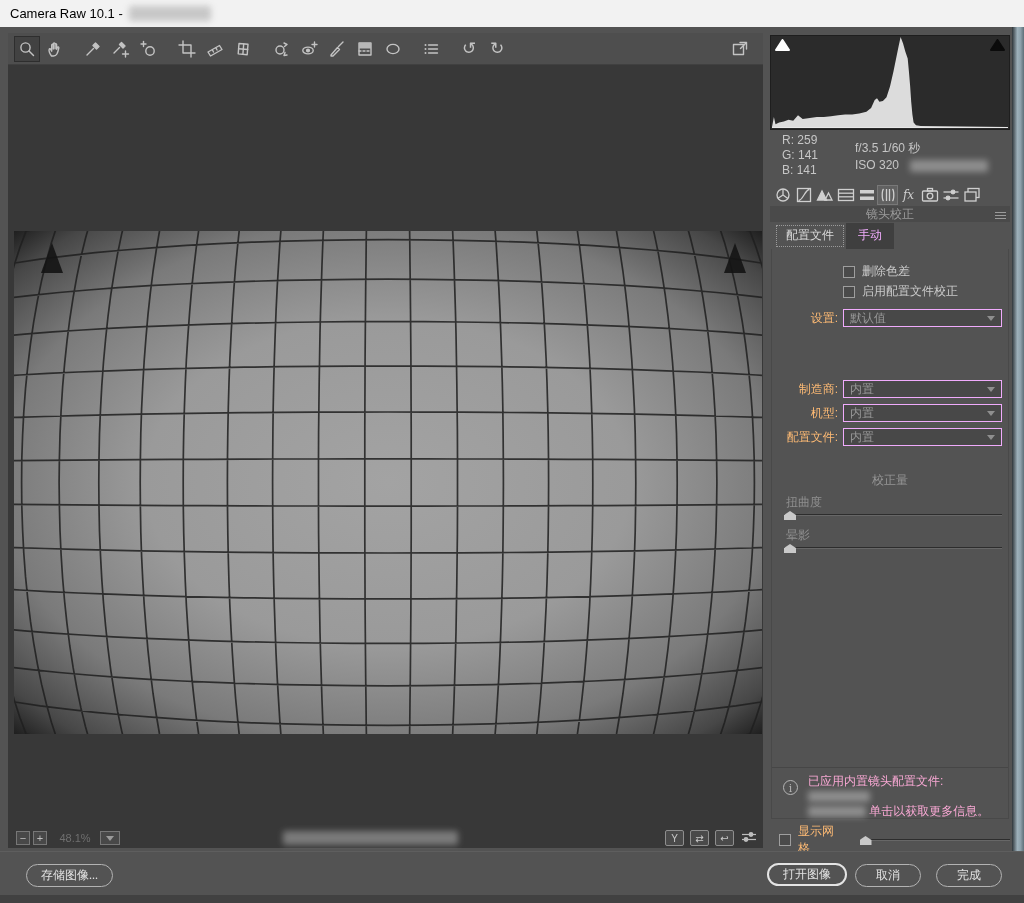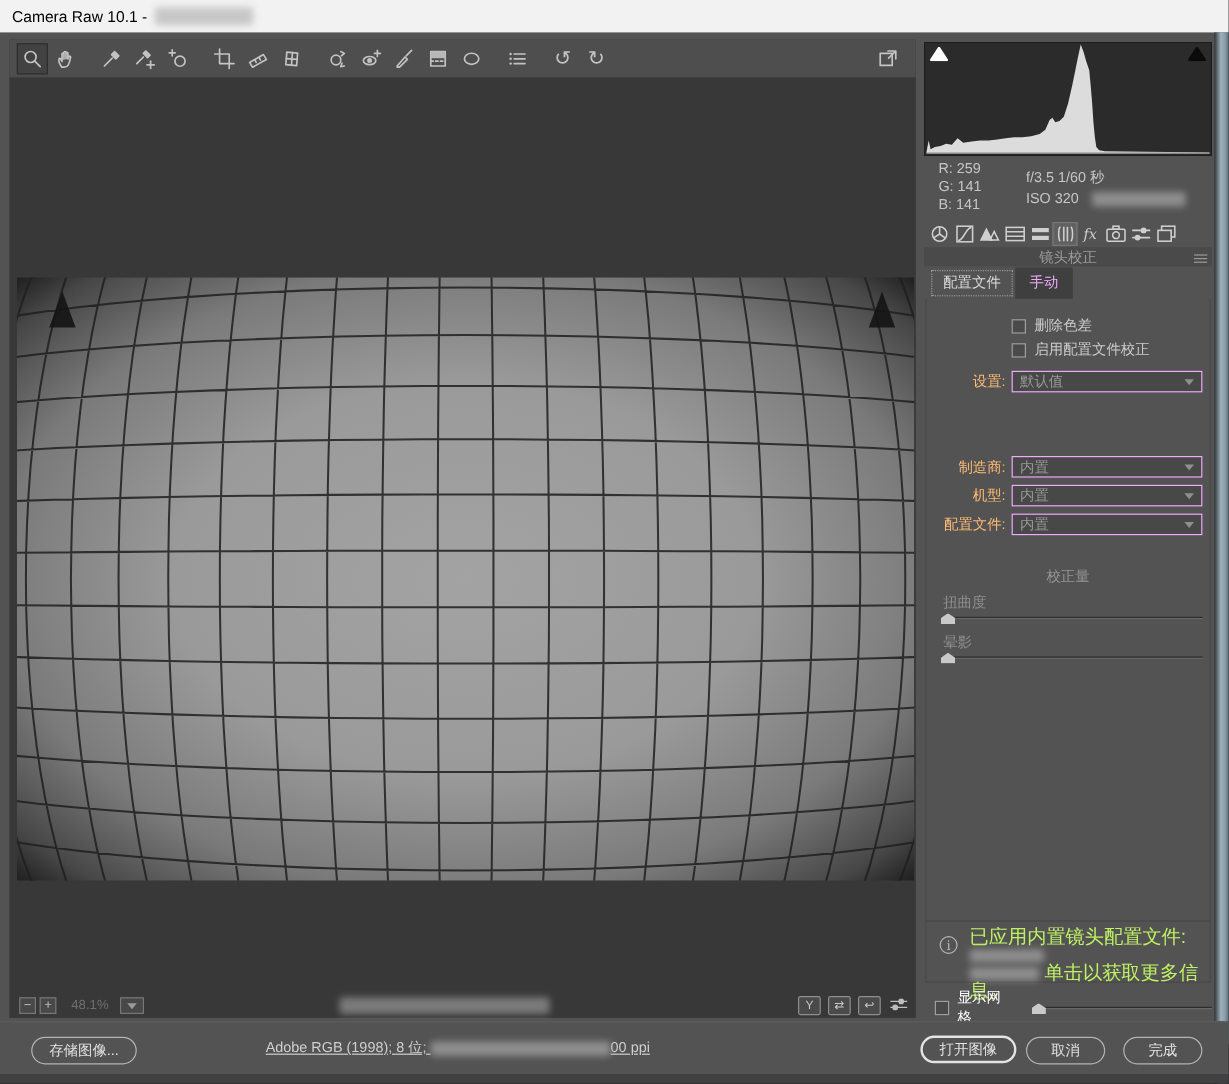--- a/index.html
+++ b/index.html
@@ -68,32 +68,32 @@
   .dropdown .caret{margin-left:auto;border-top-color:#8f8f8f;}
   .sechead{position:absolute;left:0;width:100%;text-align:center;color:#959595;}
   .slidlabel{position:absolute;left:14px;color:#8f8f8f;}
   .slider{position:absolute;left:12px;width:218px;height:10px;}
   .slider .track{position:absolute;left:0;right:0;top:4px;height:1px;background:#2d2d2d;box-shadow:0 1px 0 rgba(255,255,255,.12);}
   .slider .thumb{position:absolute;left:0;top:1px;width:12px;height:9px;background:#c9c9c9;
     clip-path:polygon(50% 0,100% 45%,100% 100%,0 100%,0 45%);}
   .infobox{position:absolute;left:0;bottom:0;width:100%;height:51px;border-top:1px solid #464646;}
   .infoicon{position:absolute;left:11px;top:12px;width:15px;height:15px;border:1px solid #b5b5b5;border-radius:50%;
     color:#b5b5b5;font-size:11px;text-align:center;line-height:15px;font-family:"DejaVu Serif",serif;}
-  .infotext{position:absolute;left:36px;top:6px;width:196px;font-size:16px;color:#bef264;line-height:15px;}
-  .gridrow{position:absolute;left:0;top:790px;width:240px;display:flex;align-items:center;color:#ffffff;}
+  .infotext{position:absolute;left:36px;top:6px;width:196px;font-size:12px;color:#f9a8d4;line-height:15px;}
+  .gridrow{position:absolute;left:0;top:790px;width:240px;display:flex;align-items:center;color:#fdba74;}
 
   
   .scrollstrip{position:absolute;left:1012px;top:27px;width:12px;height:876px;
     background:linear-gradient(90deg,#2e3539 0%,#9db0ba 45%,#8ea2ac 70%,#5d6f78 100%);}
   .blackcorner{position:absolute;left:1012px;top:870px;width:12px;height:33px;background:#070707;}
 
   
   .bottombar{position:absolute;left:0;top:851px;width:1024px;height:44px;background:#535353;border-top:1px solid #5e5e5e;}
   .btn{position:absolute;height:23px;border:1px solid #b3b3b3;border-radius:12px;color:#e3e3e3;
-    font-size:12px;display:flex;align-items:center;justify-content:center;background:transparent;padding:0 14px;}
+    font-size:12px;display:flex;align-items:center;justify-content:center;background:transparent;padding:0 14px;font-family:Liberation Serif, serif;}
   .btn.primary{border:2px solid #e4e4e4;}
   .wflink{position:absolute;left:0;top:13px;width:763px;text-align:center;font-size:12px;color:#cfcfcf;}
   .wflink .lk{text-decoration:underline;}
   .bottomedge{position:absolute;left:0;top:895px;width:1024px;height:8px;background:#414141;}
 </style>
 </head>
 <body>
 
 <div id="win">
 
@@ -443,21 +443,18 @@
           <span class="thumb"></span>
       </div>
     </div>
   </div>
 
   <div class="scrollstrip"></div>
   <div class="blackcorner"></div>
 
   <div class="bottombar">
     <button class="btn" style="left:26px;top:12px;">存储图像...</button>
-    <div class="wflink">
-      <span class="lk">Adobe RGB (1998); 8 位; </span><span class="blur lk" style="width:150px;height:12px;background:#9d9d9d;vertical-align:middle;"></span><span class="lk">00 ppi</span>
-    </div>
     <button class="btn primary" style="left:767px;top:11px;">打开图像</button>
     <button class="btn" style="left:855px;top:12px;width:66px;">取消</button>
     <button class="btn" style="left:936px;top:12px;width:66px;">完成</button>
   </div>
   <div class="bottomedge"></div>
 </div>
 
 </body></html>

